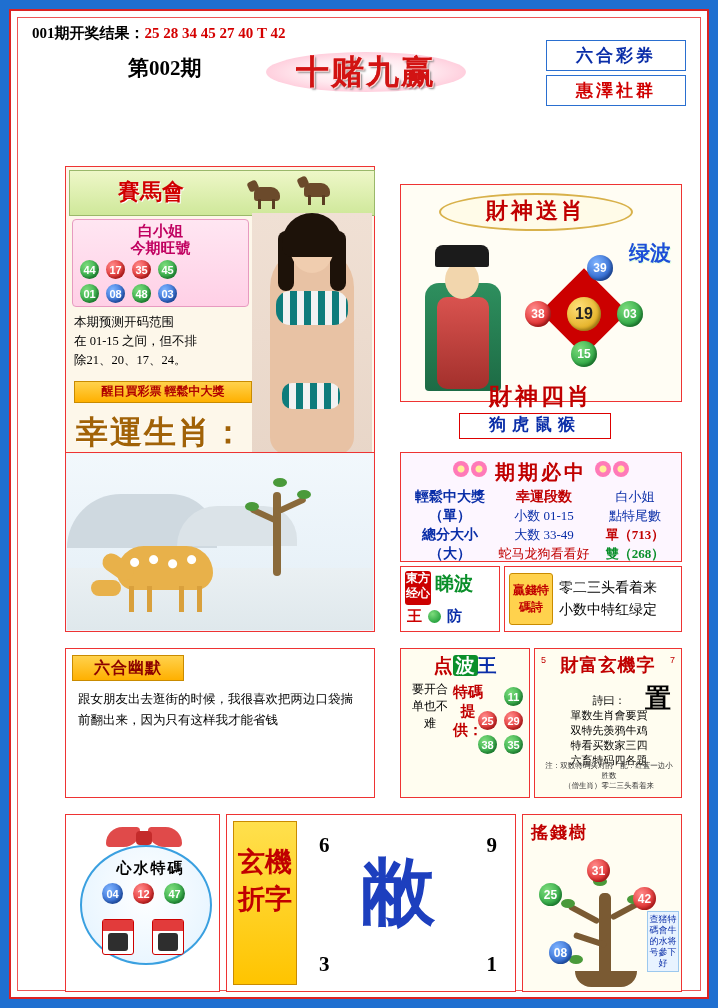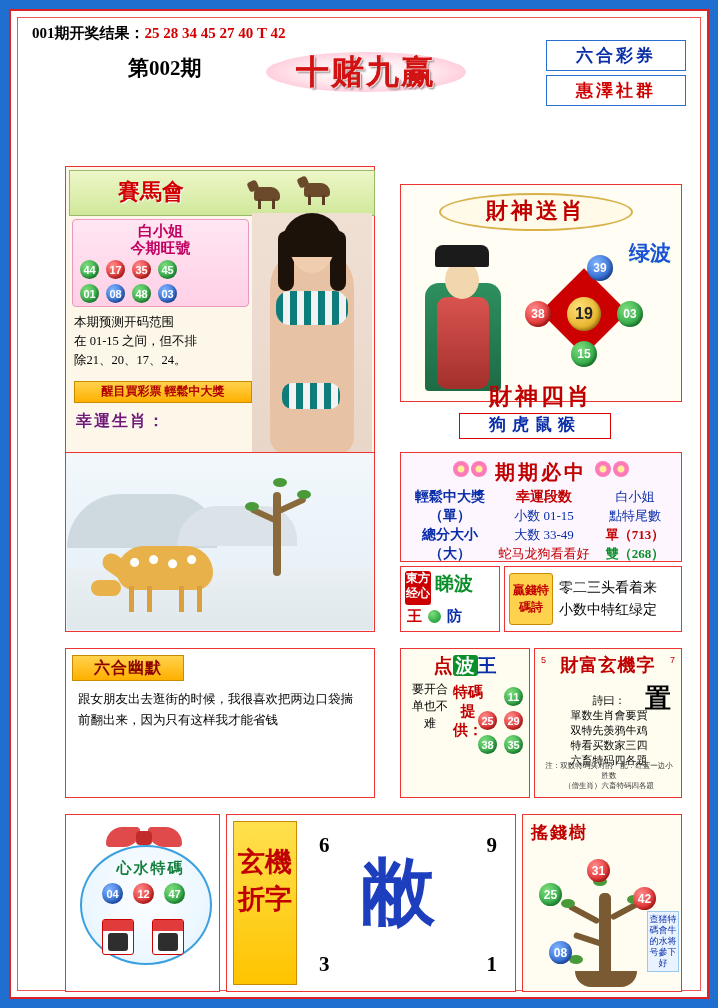--- a/index.html
+++ b/index.html
@@ -115,22 +115,22 @@
     font-size:12.5px;color:#000;line-height:19px;
     font-family:"Liberation Serif","DejaVu Serif",serif;
   }
   .adbar{
     position:absolute;left:8px;top:214px;width:176px;height:20px;
     background:linear-gradient(#ffd24d,#ffb000);border:1px solid #c98b00;
     color:#b00000;font-size:12px;font-weight:bold;text-align:center;line-height:19px;
     font-family:"Liberation Serif","DejaVu Serif",serif;
   }
   .luck{
-    position:absolute;left:10px;top:244px;font-size:16px;font-weight:bold;
-    color:#701a75;font-family:"Liberation Serif","DejaVu Serif",serif;
+    position:absolute;left:10px;top:244px;font-size:32px;font-weight:bold;
+    color:#a16207;font-family:"Liberation Serif","DejaVu Serif",serif;
     text-shadow:1px 1px 0 #fff;letter-spacing:2px;
   }
   .vert-title{
     position:absolute;left:190px;top:56px;width:34px;
     font-size:25px;font-weight:bold;color:#c00000;line-height:28px;
     text-align:center;font-family:"Liberation Serif","DejaVu Serif",serif;
     text-shadow:1px 1px 0 #ffe;
   }
   .girl{
     position:absolute;right:2px;top:46px;width:120px;height:245px;
@@ -330,21 +330,21 @@
 
   
   #p-xsm{left:47px;top:796px;width:155px;height:178px;background:#fff;}
   .xsm-oval{
     position:absolute;left:14px;top:30px;width:128px;height:116px;
     border:2px solid #3aa0e0;border-radius:50%;
     background:radial-gradient(ellipse at 50% 40%,#fff 0%,#eaf6ff 70%,#d7ecfb 100%);
   }
   .xsm-cap{
     position:absolute;left:16px;right:0;top:44px;text-align:center;
-    font-size:15px;font-weight:bold;color:#15803d;letter-spacing:2px;
+    font-size:15px;font-weight:bold;color:#000000;letter-spacing:2px;
     font-family:"Liberation Serif","DejaVu Serif",serif;
   }
   .xsm-balls{position:absolute;left:36px;top:68px;display:flex;gap:10px;}
   .xsm-balls .ball{width:21px;height:21px;font-size:11px;}
   .bow{position:absolute;left:40px;top:10px;width:76px;height:26px;}
   .bow .l{position:absolute;left:0;top:2px;width:34px;height:20px;background:#e04a4a;border-radius:18px 4px 18px 4px;}
   .bow .r{position:absolute;right:0;top:2px;width:34px;height:20px;background:#e04a4a;border-radius:4px 18px 4px 18px;}
   .bow .k{position:absolute;left:30px;top:6px;width:16px;height:14px;background:#c42b2b;border-radius:4px;}
   .card{position:absolute;width:30px;height:34px;background:#fff;border:1px solid #c00;border-radius:3px;}
   .card .top{position:absolute;left:0;right:0;top:0;height:11px;background:#e23b3b;}
@@ -595,21 +595,21 @@
     <div class="cf-big">置</div>
     <div class="cf-poem">
       <div class="lead">詩曰：</div>
       <div>單数生肖會要買</div>
       <div>双特先羡鸦牛鸡</div>
       <div>特看买数家三四</div>
       <div>六畜特码四各題</div>
     </div>
     <div class="cf-note">
       <div>注：双数特码买对的　配：红蓝一边小胜数</div>
-      <div>（僧生肖）六畜特码四各題</div>
+      <div>（僧生肖）零二三头看着来</div>
     </div>
   </div>
 
   <div class="panel" id="p-xsm">
     <div class="xsm-oval"></div>
     <div class="bow">
       <div class="l"></div>
           <div class="r"></div>
           <div class="k"></div>
     </div>

